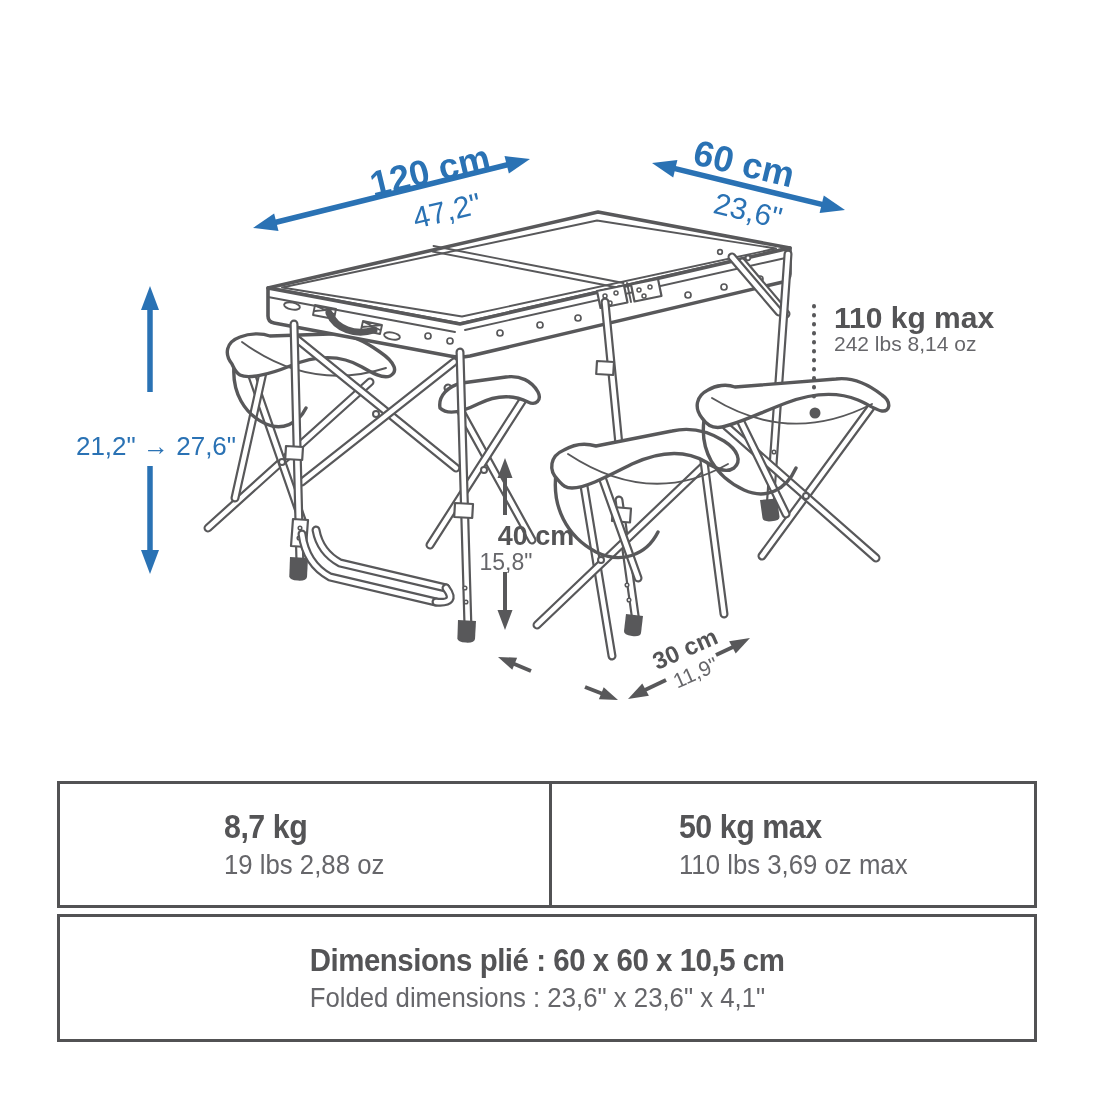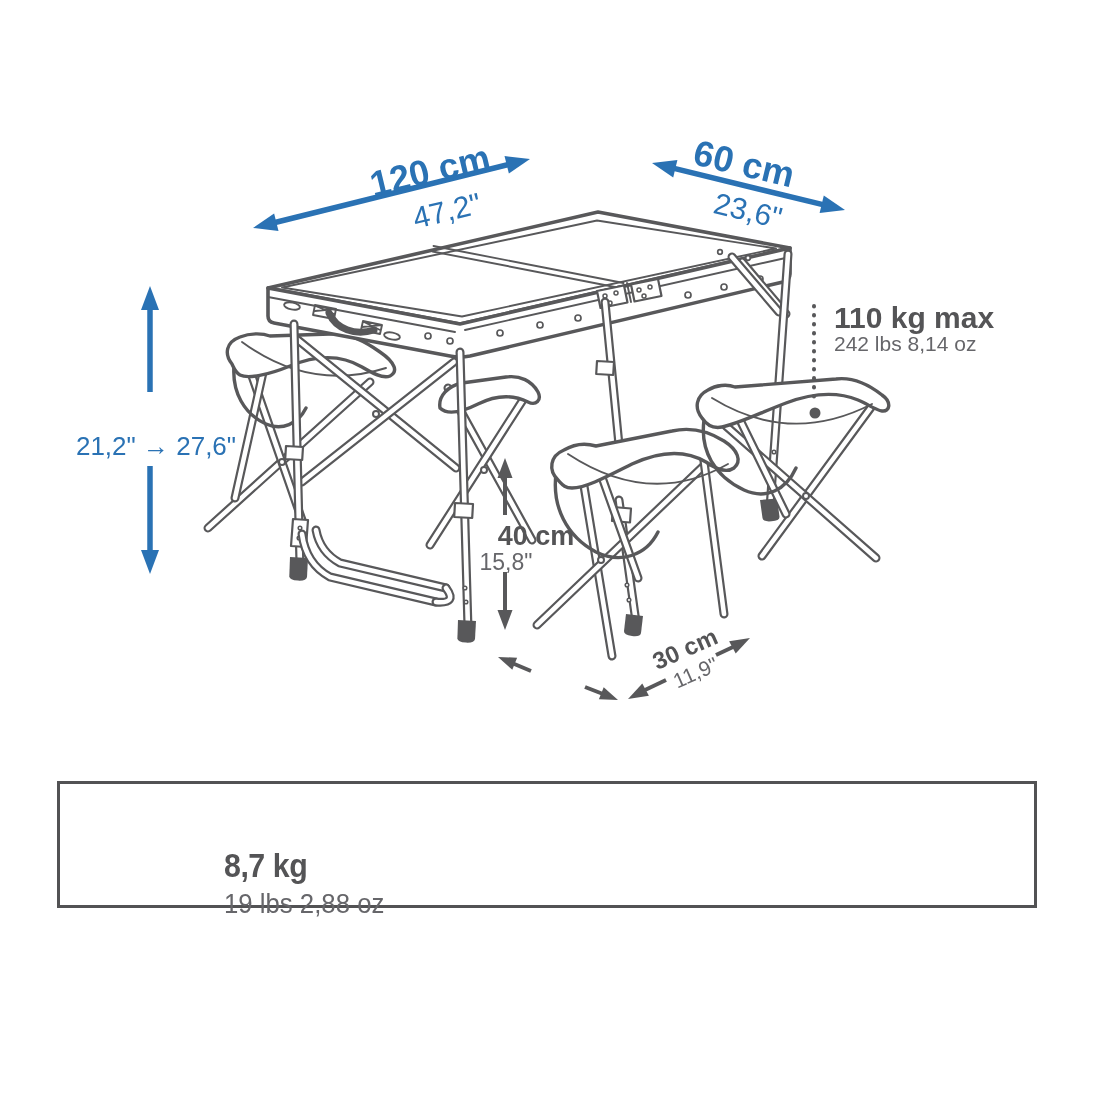--- a/index.html
+++ b/index.html
@@ -266,22 +266,34 @@
 
   <div class="lab dk b" style="left:536px;top:536px;font-size:27px;">40 cm</div>
   <div class="lab mid" style="left:506px;top:562px;font-size:23px;">15,8"</div>
 
   <div class="lab r-l24" style="left:690px;top:660px;">
     <div class="sub1 dk" style="font-size:24px;">30 cm</div>
     <div class="sub2 mid" style="font-size:21px;margin-top:3px;">11,9"</div>
   </div>
 
   <div class="spec" style="top:781px;height:127px;">
-    <div class="spec-cell" style="width:489px;margin-top:39px;">
+    <div class="spec-cell" style="width:489px;">
       <div class="blk">
         <div class="l1">8,7 kg</div>
         <div class="l2">19 lbs 2,88 oz</div>
       </div>
     </div>
+    <div class="spec-cell" style="flex:1;border-left:3px solid #525254;">
+      <div class="blk">
+        <div class="l1">50 kg max</div>
+        <div class="l2">110 lbs 3,69 oz max</div>
+      </div>
+    </div>
   </div>
 
+  <div class="spec" style="top:914px;height:128px;align-items:center;justify-content:center;">
+    <div class="blk">
+      <div class="l1" style="font-size:32px;">Dimensions plié : 60 x 60 x 10,5 cm</div>
+      <div class="l2">Folded dimensions : 23,6" x 23,6" x 4,1"</div>
+    </div>
+  </div>
 
 </div>
 
 </body></html>

